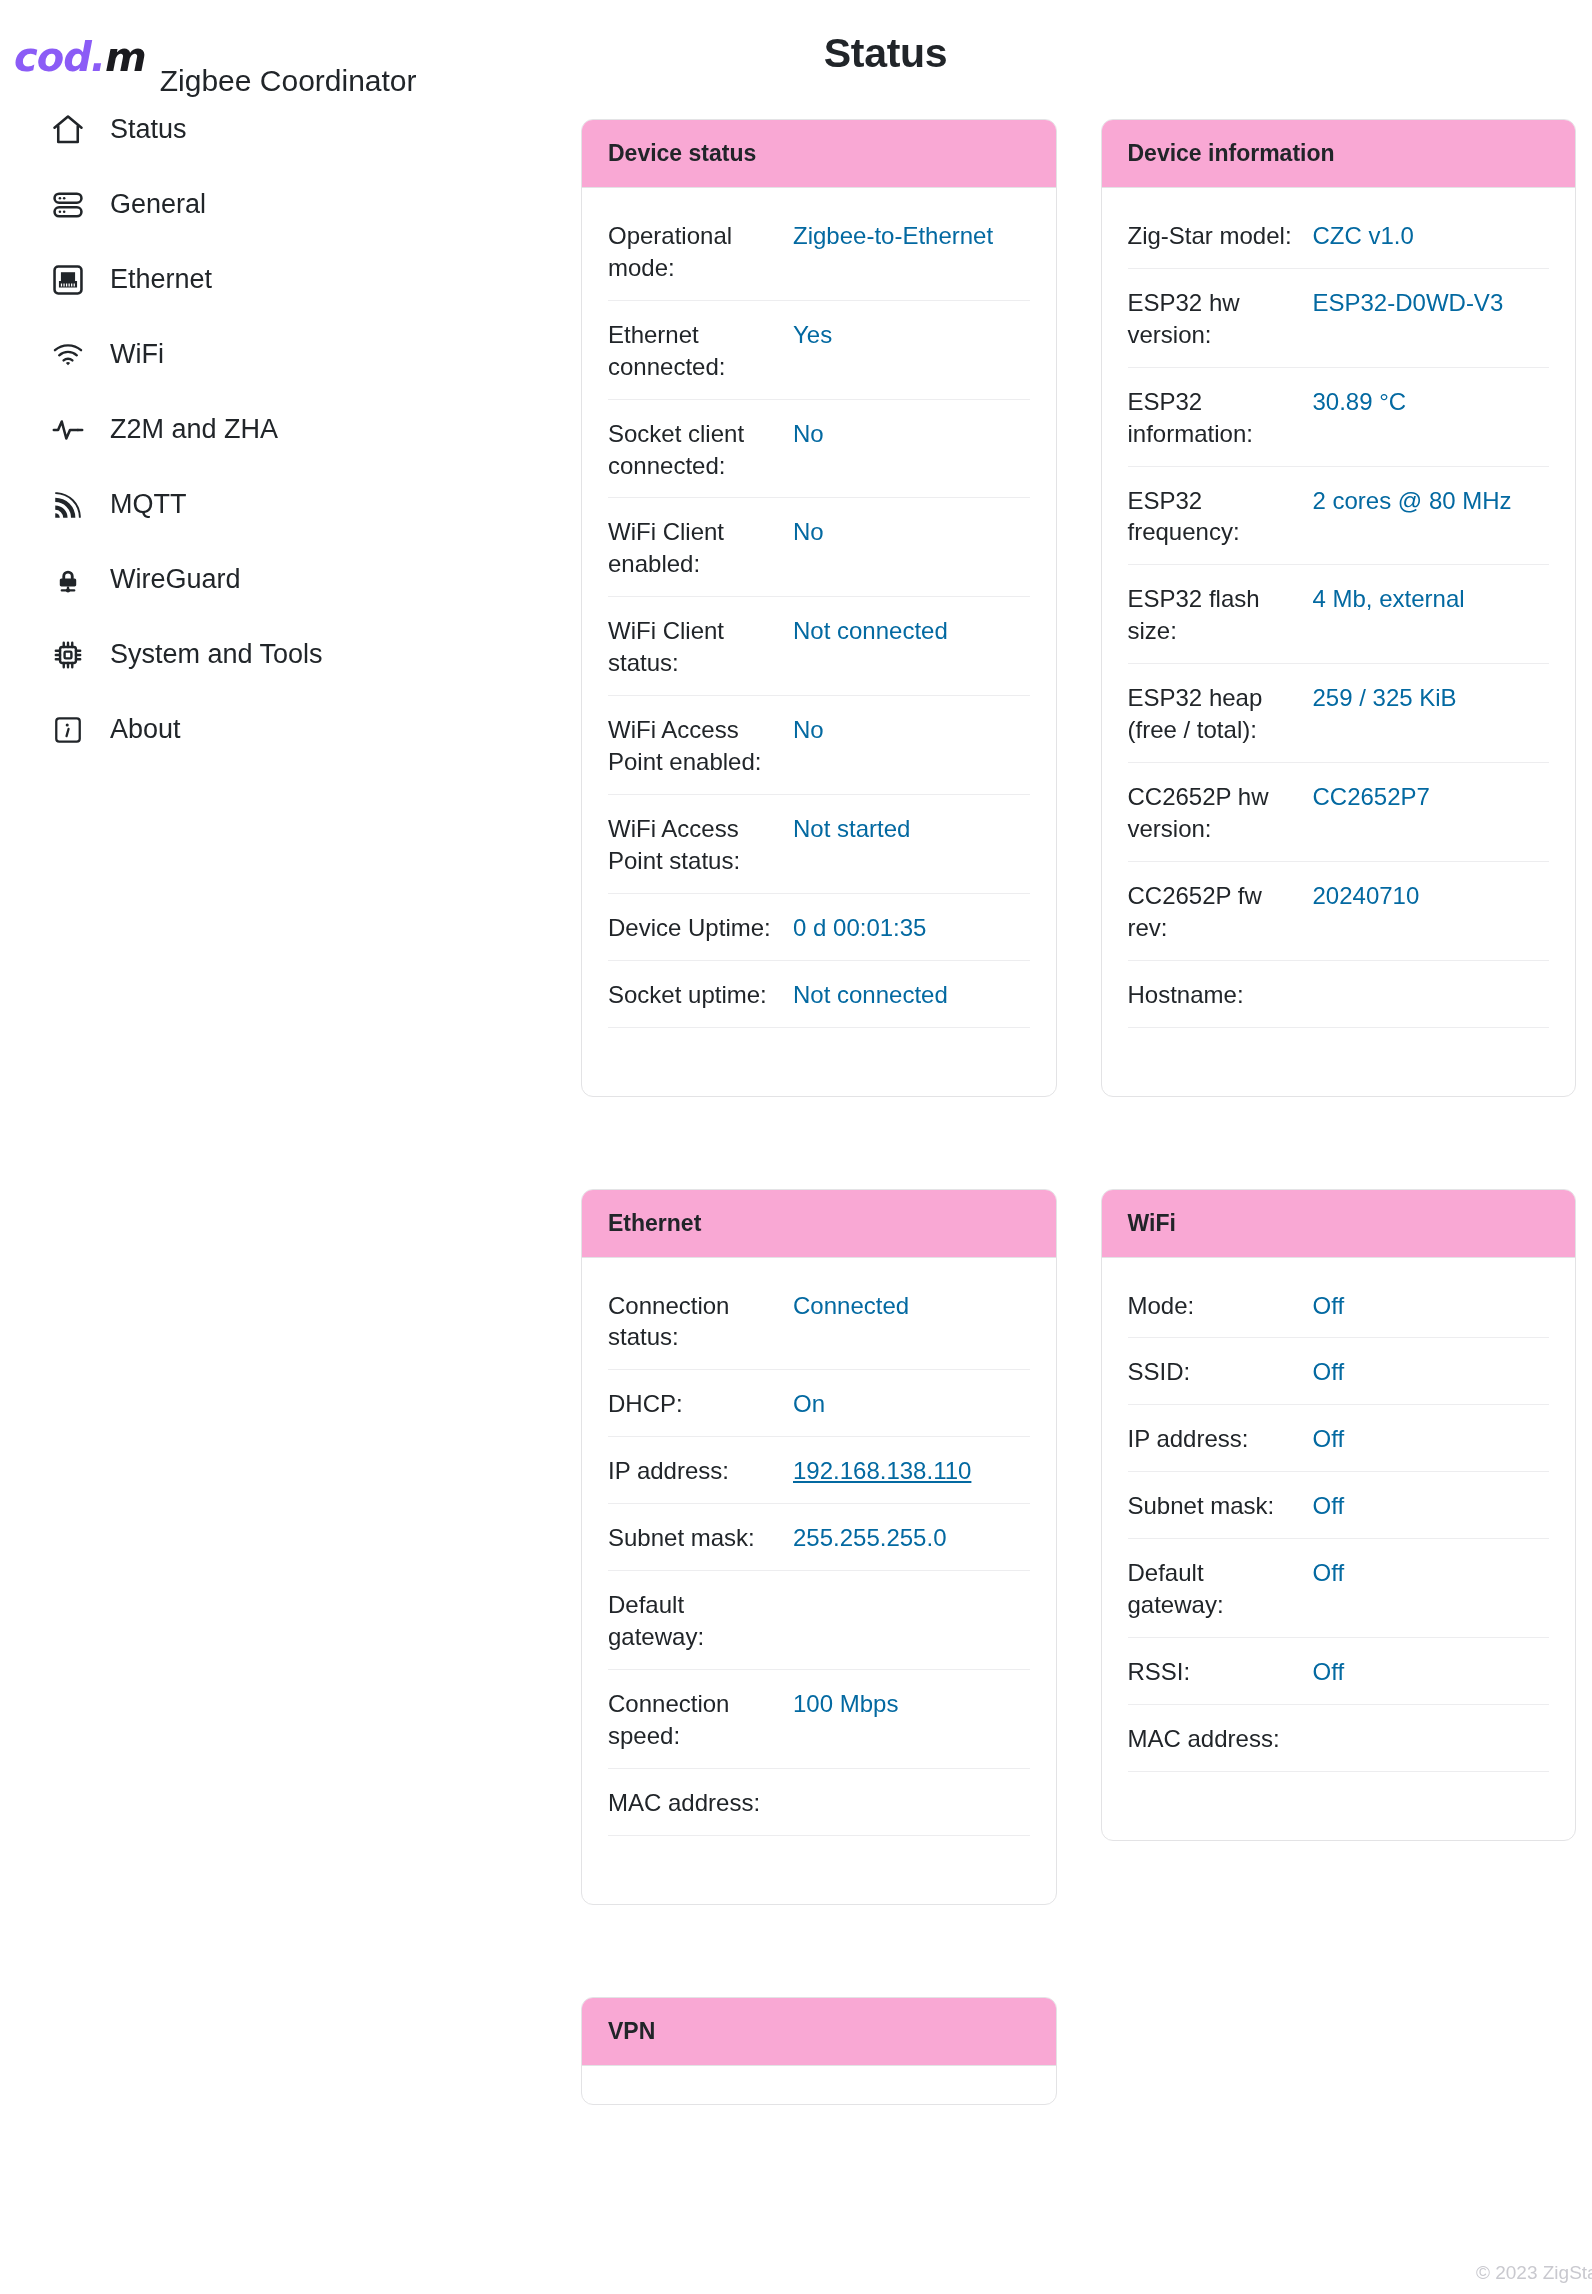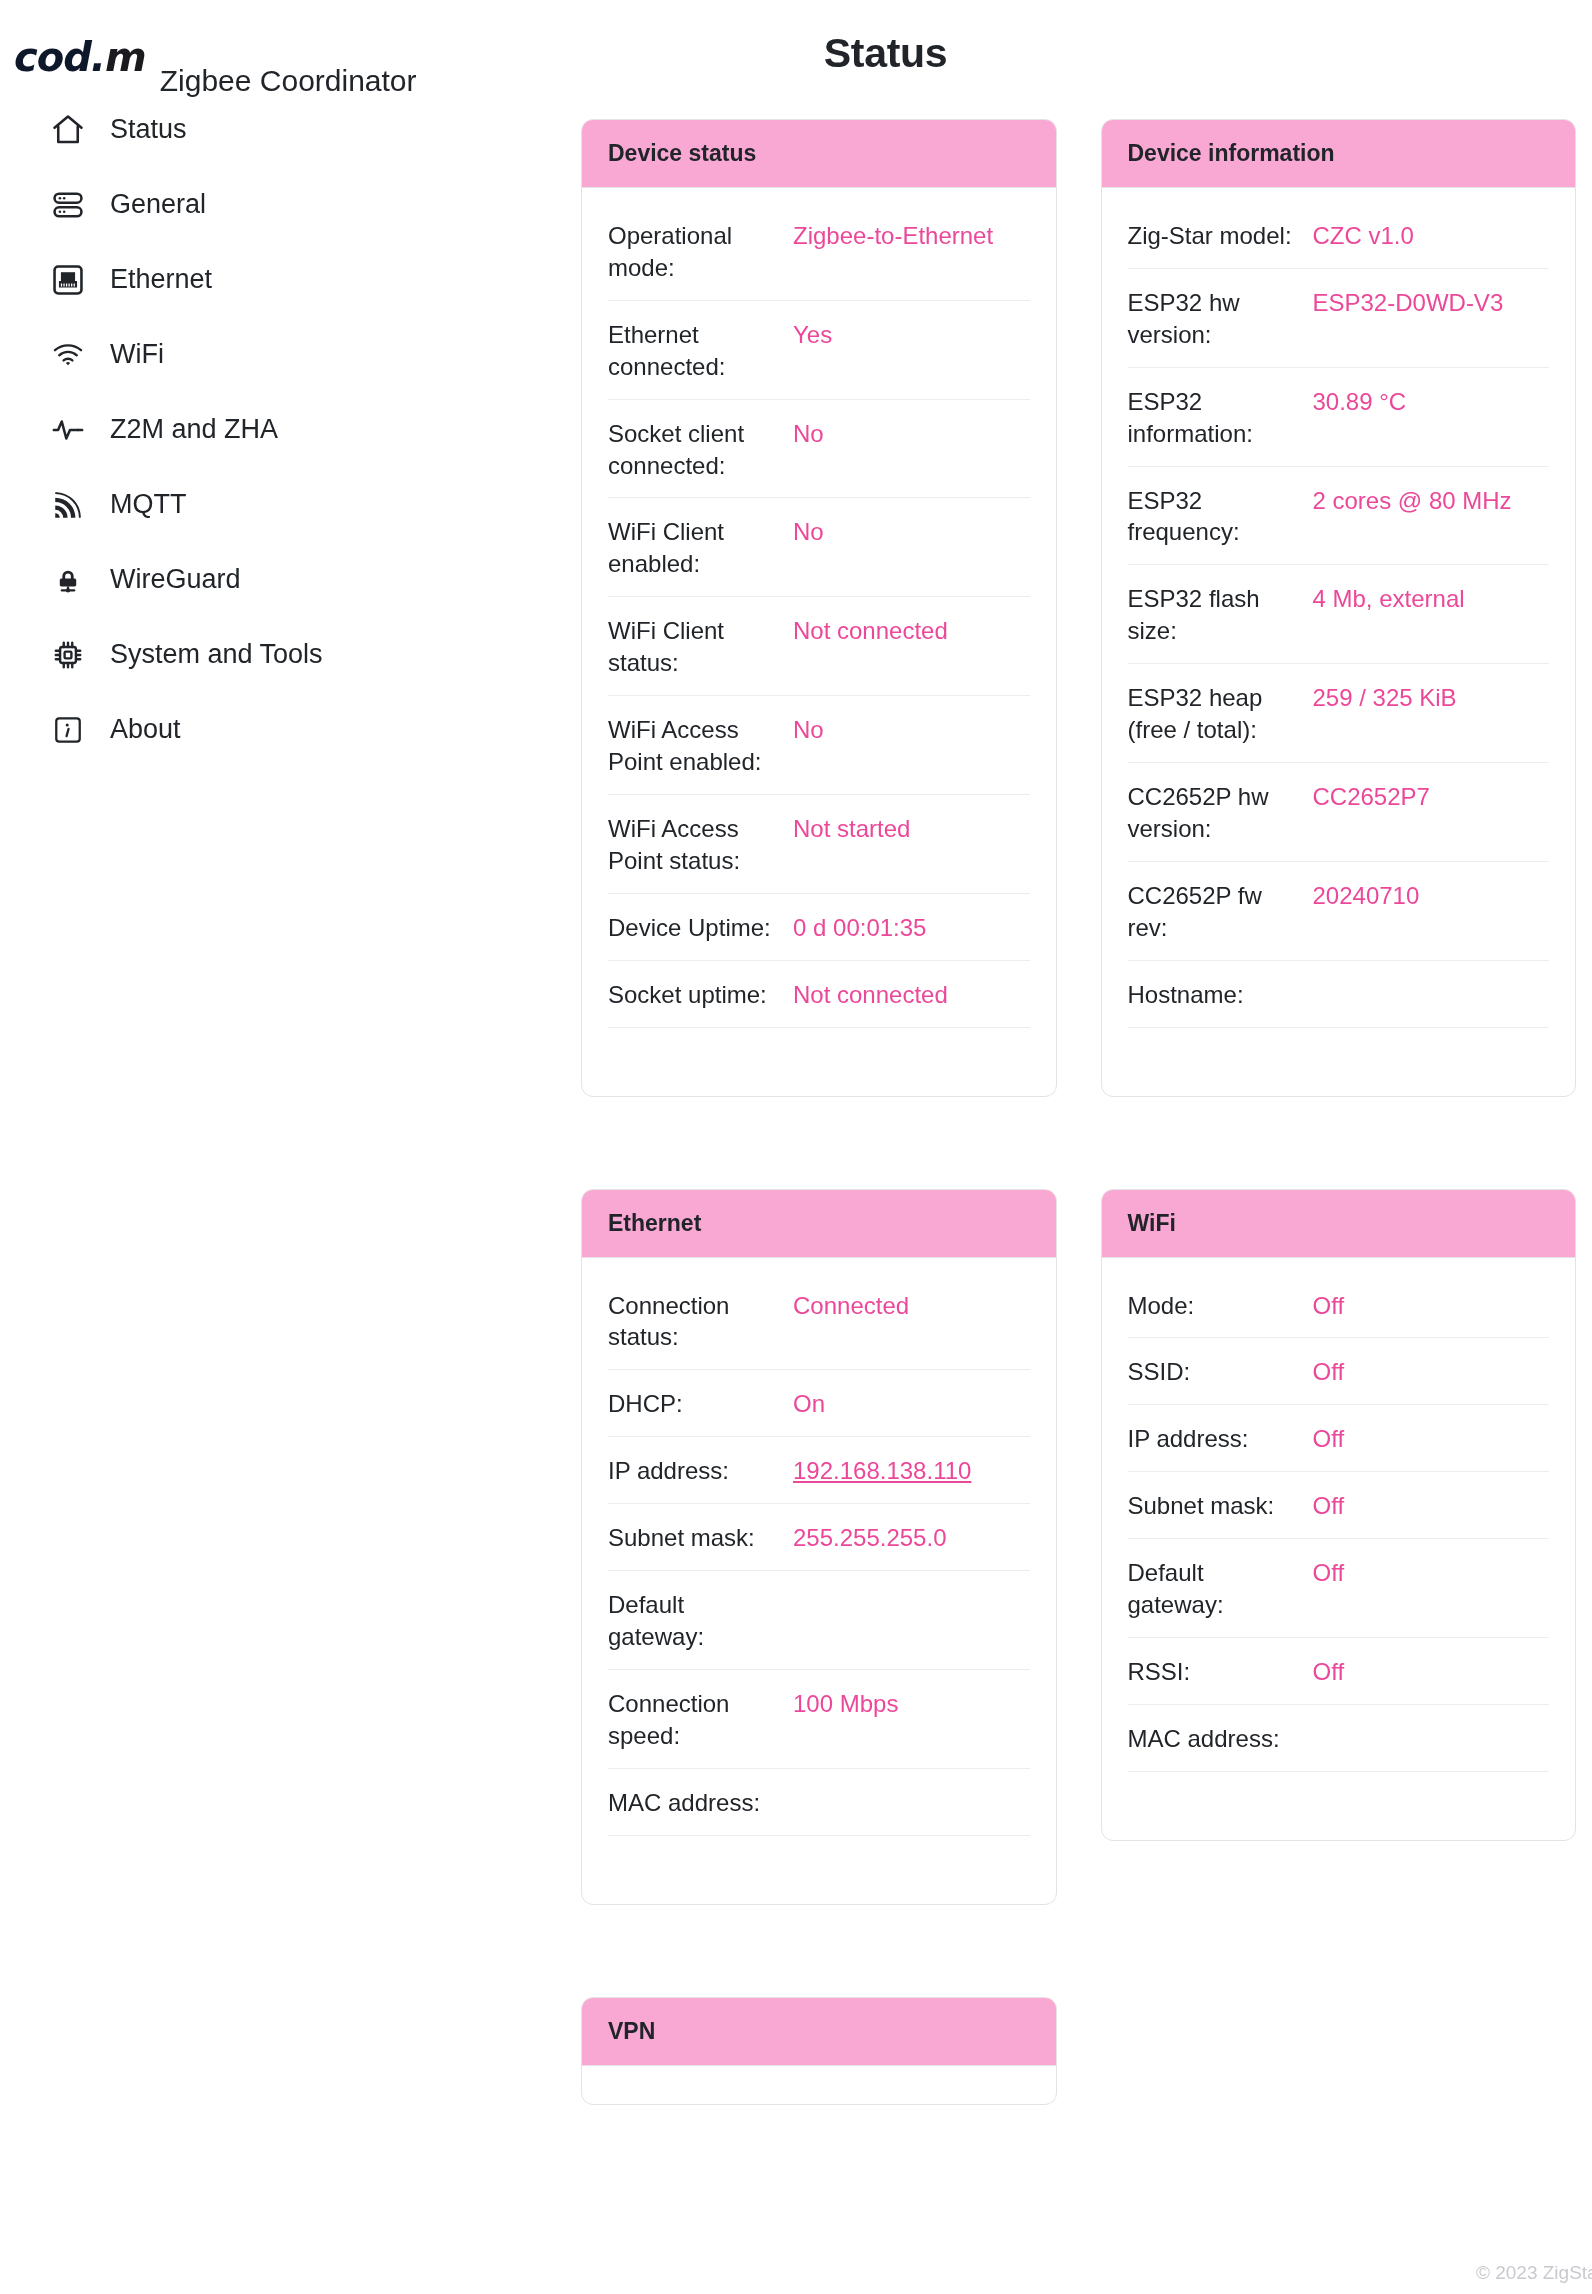--- a/index.html
+++ b/index.html
@@ -14,21 +14,21 @@
   
   .brand {
     position: absolute; left: 14px; top: 18px;
     display: flex; align-items: center; gap: 14px;
   }
   .brand-logo {
     font-size: 40px; font-weight: bold; font-style: italic;
     letter-spacing: -1px; line-height: 1;
     font-family: "DejaVu Sans", sans-serif;
   }
-  .brand-logo .ora { color: #0f172a; margin-top: 40px; }
+  .brand-logo .ora { color: #8b5cf6; margin-top: 40px; }
   .brand-logo .blk { color: #1b1b1f; }
   .brand-title {
     font-size: 30px; color: #212529; font-weight: 400; line-height: 1; margin-top: 48px;
   }
 
   .page-title {
     position: absolute; left: 0; right: 0; top: 30px;
     text-align: center; font-size: 41px; font-weight: 700;
     color: #212529; letter-spacing: -0.3px;
   }
@@ -71,21 +71,21 @@
     display: flex;
     border-bottom: 1px solid #ededef;
     padding: 18px 0 16px 0;
   }
   .kv:last-child { border-bottom: 1px solid #ededef; }
   .kv-key {
     flex: 0 0 185px; font-size: 24px; line-height: 1.33; color: #212529;
     padding-right: 10px;
   }
   .kv-val {
-    flex: 1 1 auto; font-size: 24px; line-height: 1.33; color: #ec4899;
+    flex: 1 1 auto; font-size: 24px; line-height: 1.33; color: #0369a1;
     word-break: break-word;
   }
   .kv-val.link { text-decoration: underline; }
   .kv-val.faint { color: #e9e9ec; }
   .kv-spacer { height: 44px; }
 
   .row-gap { height: 92px; }
 
   .footer {
     position: absolute; right: -12px; bottom: 10px;

